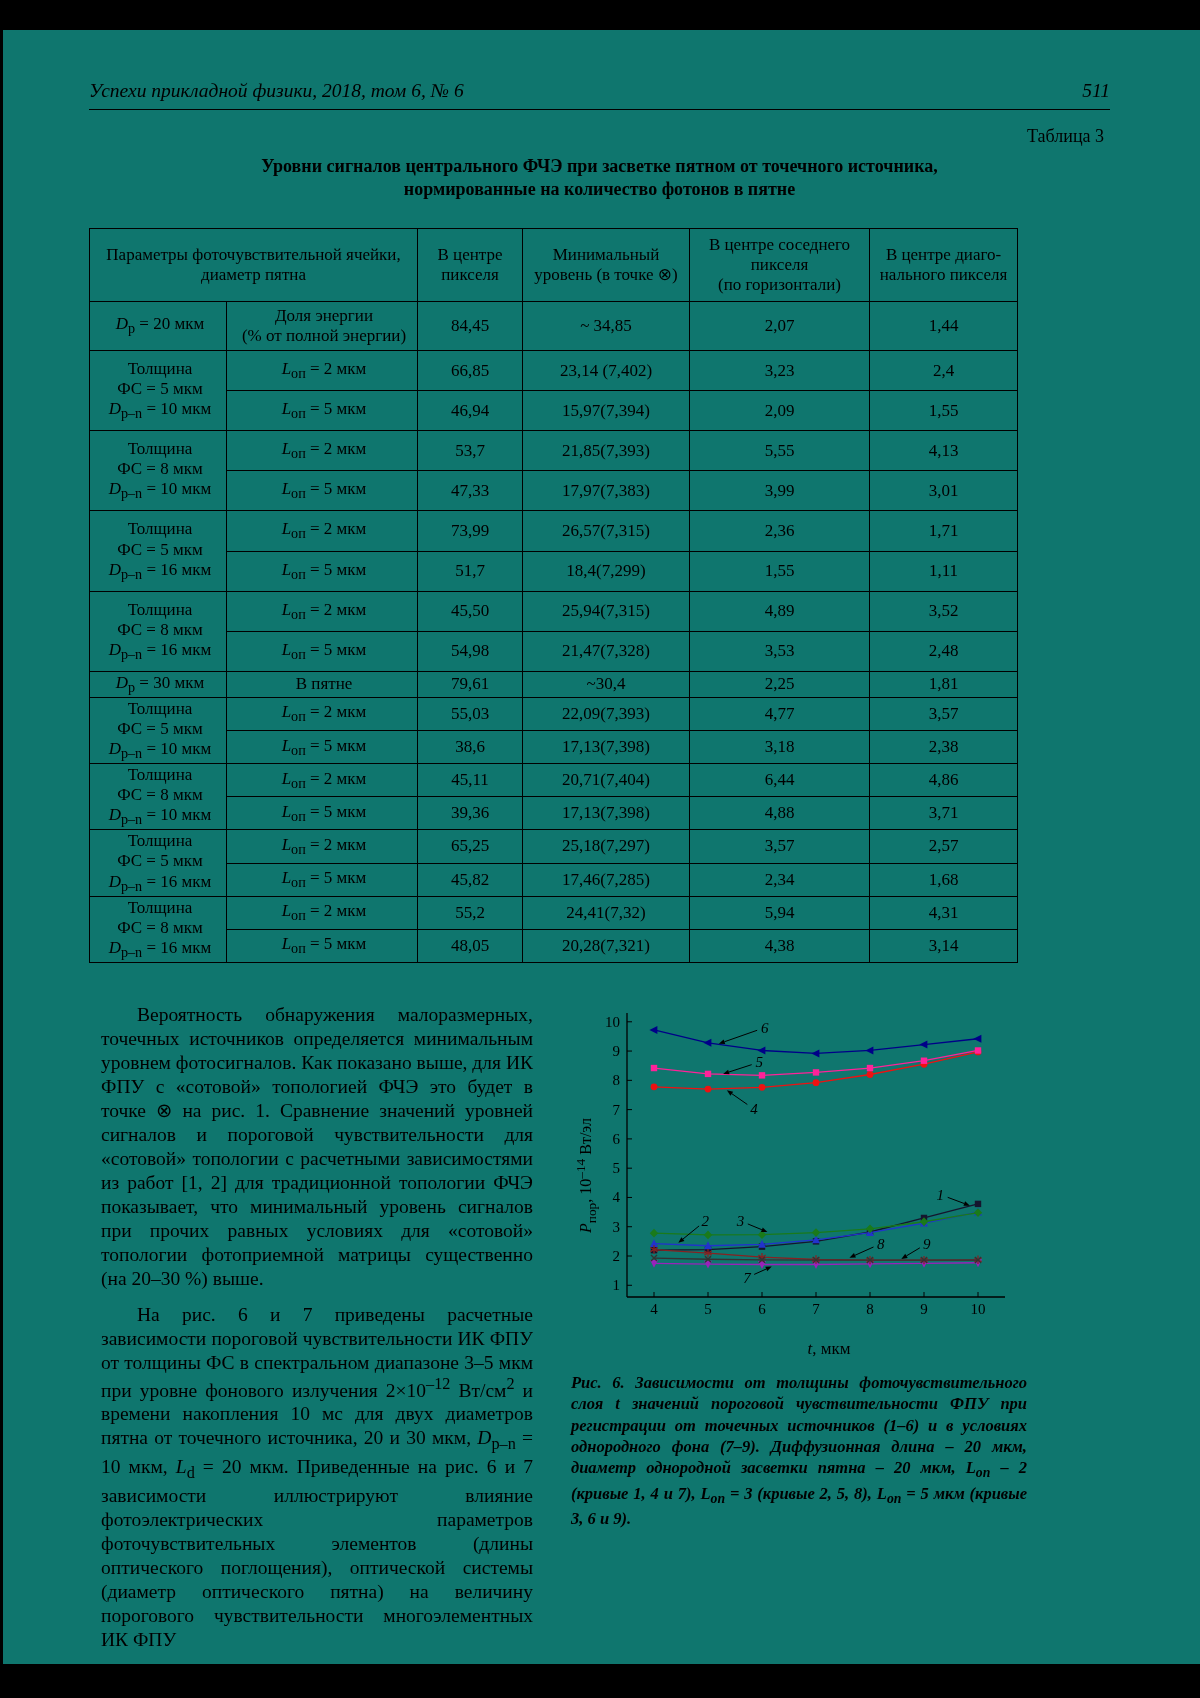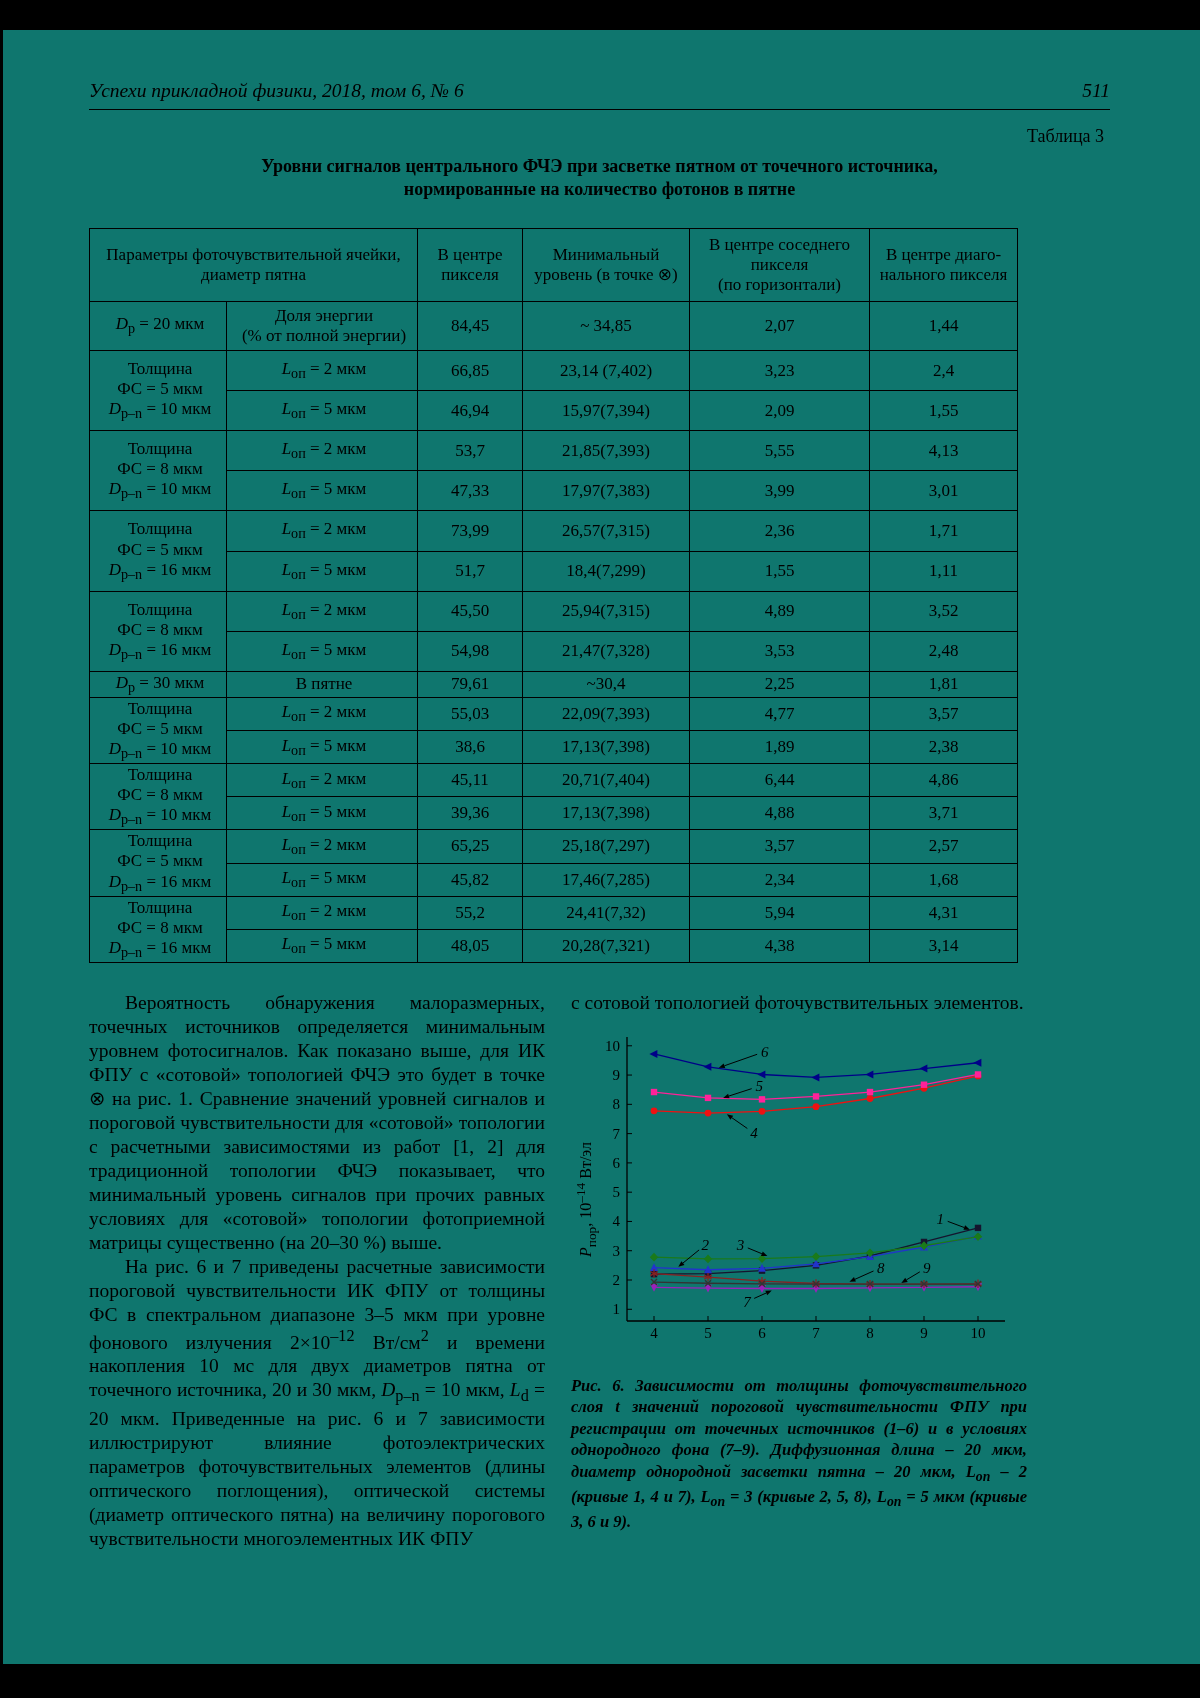--- a/index.html
+++ b/index.html
@@ -23,21 +23,21 @@
   table.sig th, table.sig td{border:1px solid #000;font-size:17px;line-height:1.18;}
   table.sig th{font-weight:normal;text-align:center;vertical-align:middle;padding:6px 3px;}
   table.sig td{vertical-align:middle;}
   td.num{text-align:center;}
   td.txt{text-align:center;padding-left:9px !important;}
   tr.sec-m td{padding:4px 5px;}
   tr.sec-a td{padding:8px 5px;}
   tr.sec-b td{padding:1px 5px;}
   .cols{display:flex;gap:26px;margin-top:28px;}
   .col{width:456px;font-size:19.5px;line-height:1.23;text-align:justify;}
-  .para{margin:0;text-indent:36px;}
+  .para{margin:12px;text-indent:36px;}
   .para.nofirst{text-indent:0;}
   .figure{position:relative;width:446px;margin:16px 0 4px 14px;}
   .ylab{
     position:absolute;left:-12px;top:226px;transform:rotate(-90deg);
     transform-origin:left top;font-size:16px;white-space:nowrap;
   }
   .xlab{text-align:center;font-size:17px;margin:0 0 0 42px;}
   .caption{font-size:16.5px;font-weight:bold;font-style:italic;line-height:1.3;text-align:justify;margin:12px 0 0 0;}
   svg text{font-family:"Liberation Serif", serif;}
   svg .tick{font-size:15px;}
@@ -161,21 +161,21 @@
           <td class="txt"><i>L</i><sub>оп</sub> = 2 мкм</td>
           <td class="num">55,03</td>
           <td class="num">22,09(7,393)</td>
           <td class="num">4,77</td>
           <td class="num">3,57</td>
         </tr>
         <tr class="sec-b">
           <td class="txt"><i>L</i><sub>оп</sub> = 5 мкм</td>
           <td class="num">38,6</td>
           <td class="num">17,13(7,398)</td>
-          <td class="num">1,89</td>
+          <td class="num">3,18</td>
           <td class="num">2,38</td>
         </tr>
         <tr class="sec-b">
           <td class="txt" rowspan="2">Толщина<br>ФС = 8 мкм<br><i>D</i><sub>p–n</sub> = 10 мкм</td>
           <td class="txt"><i>L</i><sub>оп</sub> = 2 мкм</td>
           <td class="num">45,11</td>
           <td class="num">20,71(7,404)</td>
           <td class="num">6,44</td>
           <td class="num">4,86</td>
         </tr>
@@ -218,21 +218,20 @@
         </tr>
       </tbody>
   </table>
 
   <div class="cols">
     <div class="col">
       <p class="para">Вероятность обнаружения малоразмерных, точечных источников определяется минимальным уровнем фотосигналов. Как показано выше, для ИК ФПУ с «сотовой» топологией ФЧЭ это будет в точке ⊗ на рис. 1. Сравнение значений уровней сигналов и пороговой чувствительности для «сотовой» топологии с расчетными зависимостями из работ [1, 2] для традиционной топологии ФЧЭ показывает, что минимальный уровень сигналов при прочих равных условиях для «сотовой» топологии фотоприемной матрицы существенно (на 20–30 %) выше.</p>
       <p class="para">На рис. 6 и 7 приведены расчетные зависимости пороговой чувствительности ИК ФПУ от толщины ФС в спектральном диапазоне 3–5 мкм при уровне фонового излучения 2×10<sup>–12</sup> Вт/см<sup>2</sup> и времени накопления 10 мс для двух диаметров пятна от точечного источника, 20 и 30 мкм, <i>D</i><sub>p–n</sub> = 10 мкм, <i>L</i><sub>d</sub> = 20 мкм. Приведенные на рис. 6 и 7 зависимости иллюстрируют влияние фотоэлектрических параметров фоточувствительных элементов (длины оптического поглощения), оптической системы (диаметр оптического пятна) на величину порогового чувствительности многоэлементных ИК ФПУ</p>
     </div>
     <div class="col">
-      <p class="para nofirst">с сотовой топологией фоточувствительных элементов.</p>
 
       <div class="figure">
         <div class="ylab"><i>P</i><sub>пор</sub>, 10<sup>–14</sup> Вт/эл</div>
         <svg id="chart" width="430" height="326">
             <line x1="42" y1="6" x2="42" y2="290" stroke="#000" stroke-width="1.3"></line>
             <line x1="42" y1="290" x2="420" y2="290" stroke="#000" stroke-width="1.3"></line>
             <line x1="42" y1="278.2886597938144" x2="47" y2="278.2886597938144" stroke="#000" stroke-width="1"></line>
             <text class="tick" x="35" y="283.2886597938144" text-anchor="end">1</text>
             <line x1="42" y1="249.01030927835052" x2="47" y2="249.01030927835052" stroke="#000" stroke-width="1"></line>
             <text class="tick" x="35" y="254.01030927835052" text-anchor="end">2</text>
@@ -373,19 +372,20 @@
             <line x1="288.50110962403863" y1="239.98848973697204" x2="269.954167781971" y2="248.3106945529411" stroke="#000" stroke-width="1"></line>
             <polygon points="264.48,250.76701030927836 268.97164147943613,246.12102744015272 270.9366940845059,250.50036166572949" fill="#000"></polygon>
             <text class="ann" x="295.79999999999995" y="241.71340206185567" text-anchor="middle">8</text>
             <line x1="334.8396681336459" y1="240.8287206015906" x2="321.4652488997656" y2="248.85165542509574" stroke="#000" stroke-width="1"></line>
             <polygon points="316.32,251.93814432989691 320.2306533378451,246.7935558651895 322.69984446168604,250.909754985002" fill="#000"></polygon>
             <text class="ann" x="341.70000000000005" y="241.71340206185567" text-anchor="middle">9</text>
             <line x1="169.1811054474879" y1="267.4061419895874" x2="181.24417091438406" y2="262.0031254665723" stroke="#000" stroke-width="1"></line>
             <polygon points="186.72,259.5505154639175 182.22521491544597,264.1934571008187 180.26312691332214,259.81279383232595" fill="#000"></polygon>
             <text class="ann" x="161.88" y="275.67628865979384" text-anchor="middle">7</text>
           </svg>
+        <div class="xlab"><i>t</i>, мкм</div>
       </div>
 
       <p class="caption">Рис. 6. Зависимости от толщины фоточувствительного слоя t значений пороговой чувствительности ФПУ при регистрации от точечных источников (1–6) и в условиях однородного фона (7–9). Диффузионная длина – 20 мкм, диаметр однородной засветки пятна – 20 мкм, <i>L</i><sub>оп</sub> – 2 (кривые 1, 4 и 7), <i>L</i><sub>оп</sub> = 3 (кривые 2, 5, 8), <i>L</i><sub>оп</sub> = 5 мкм (кривые 3, 6 и 9).</p>
     </div>
   </div>
 
 </div>
 
 </body></html>

